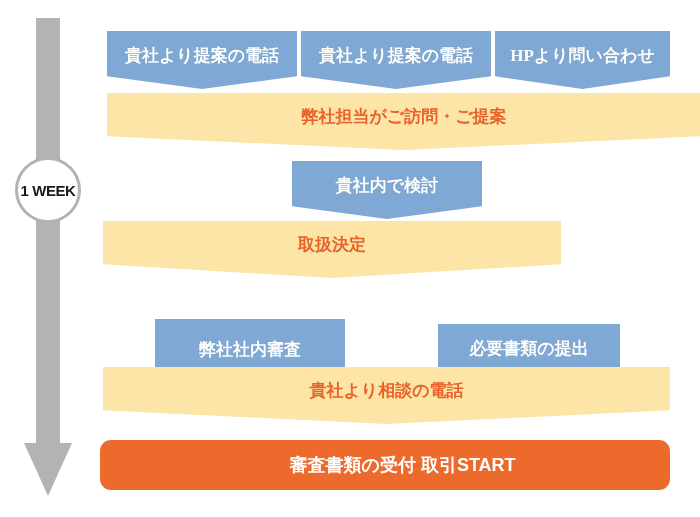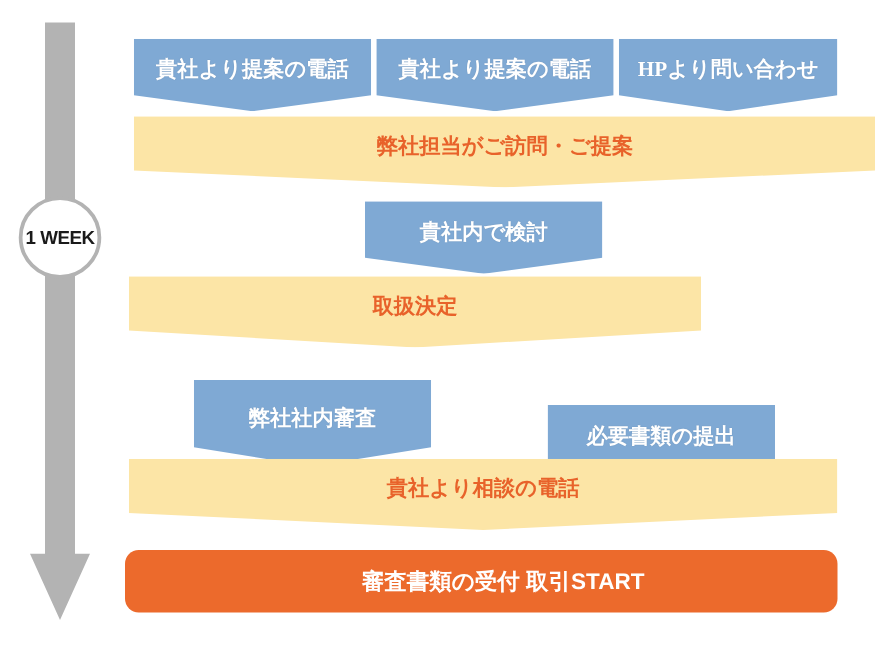--- a/index.html
+++ b/index.html
@@ -132,21 +132,21 @@
   </div>
 
   <div class="node chev-blue" style="left:292px; top:161px; width:190px; height:58px;">
     <span class="node-label">貴社内で検討</span>
   </div>
 
   <div class="node chev-yellow" style="left:103px; top:221px; width:458px; height:57px;">
     <span class="node-label">取扱決定</span>
   </div>
 
-  <div class="node chev-blue" style="left:155px; top:304px; width:190px; height:69px;">
+  <div class="node chev-blue" style="left:155px; top:319px; width:190px; height:69px;">
     <span class="node-label">弊社社内審査</span>
   </div>
   <div class="node chev-blue" style="left:438px; top:308px; width:182px; height:58px;margin-top:16px;">
     <span class="node-label">必要書類の提出</span>
   </div>
 
   <div class="node chev-yellow" style="left:103px; top:367px; width:567px; height:57px;">
     <span class="node-label">貴社より相談の電話</span>
   </div>
 

